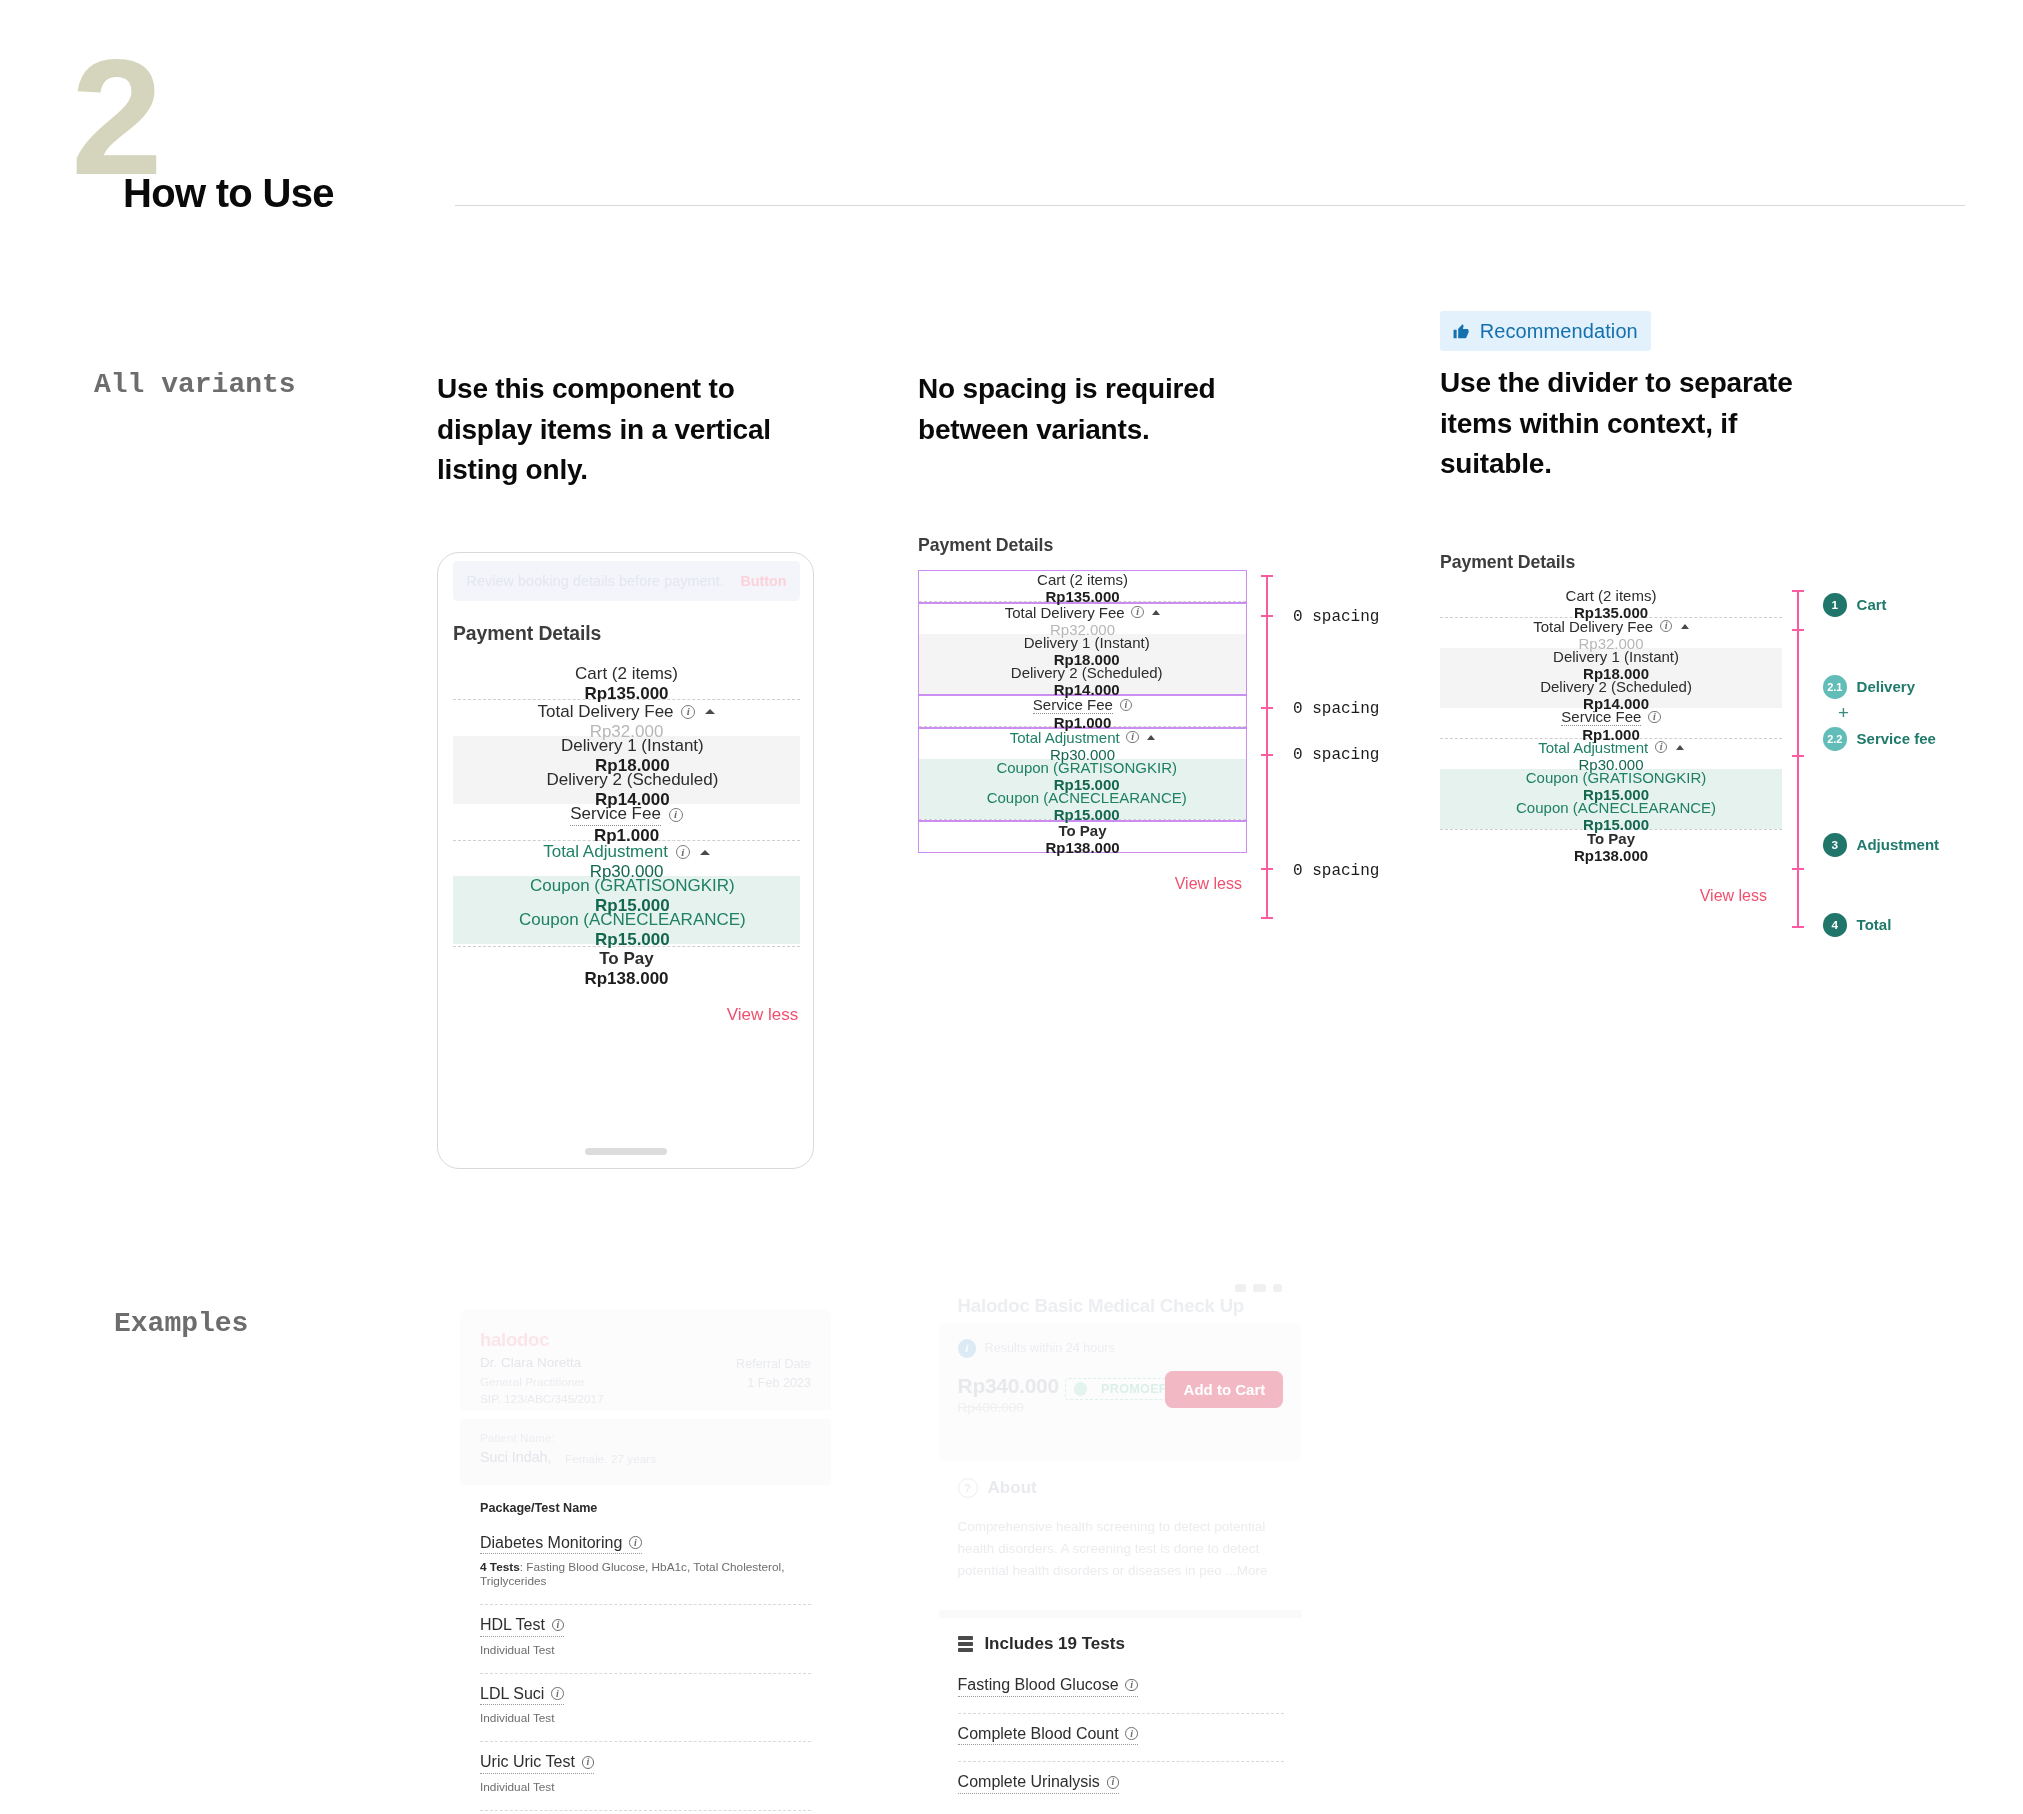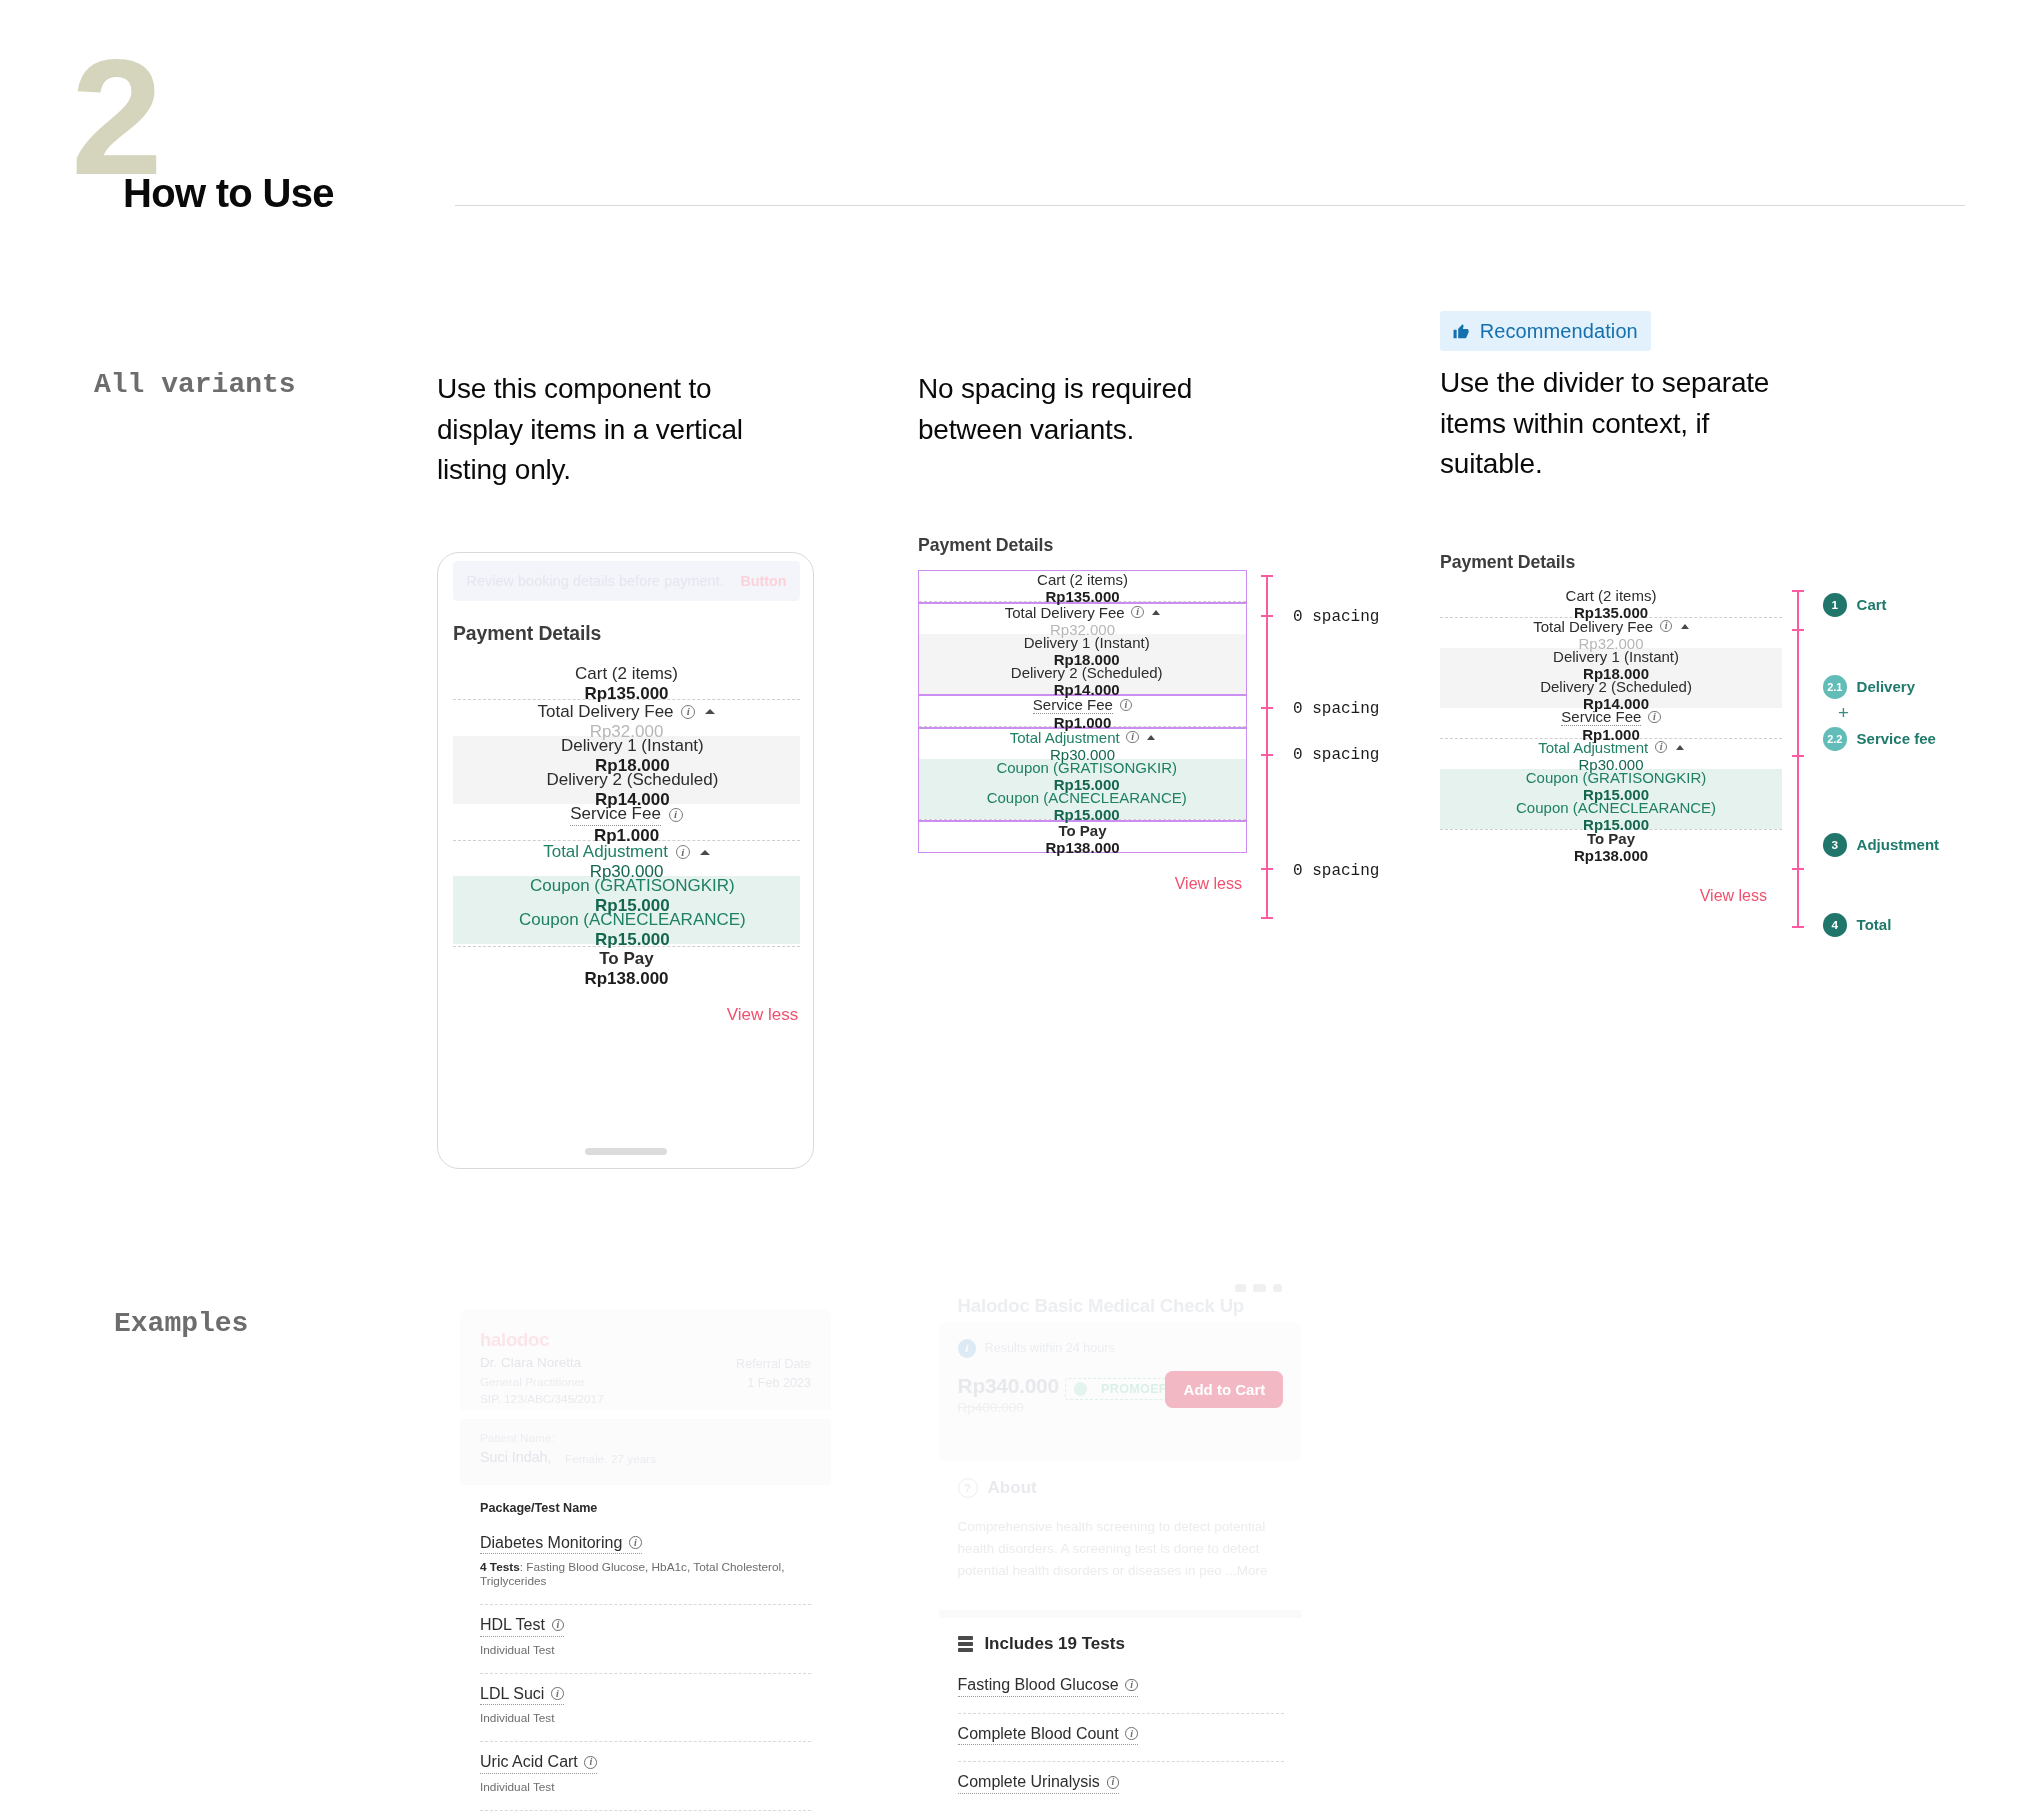--- a/index.html
+++ b/index.html
@@ -50,21 +50,21 @@
     color: #6d6d6d;
     letter-spacing: 0px;
   }
   #label-all-variants { left: 94px; top: 369px; }
   #label-examples { left: 114px; top: 1308px; }
 
   
   .col-heading {
     position: absolute;
     font-size: 28px;
-    font-weight: 400;
+    font-weight: 700;
     color: #0a0a0a;
     line-height: 1.45;
     letter-spacing: -0.2px;
   }
   #heading-col1 { left: 437px; top: 369px; width: 354px; }
   #heading-col2 { left: 918px; top: 369px; width: 354px; }
   #heading-col3 { left: 1440px; top: 363px; width: 363px; }
 
   
   #rec-chip {
@@ -643,21 +643,21 @@
       <span class="tname">
         <span>LDL Suci</span>
         <span class="info-ico">i</span>
       </span>
       <div class="tsub">Individual Test</div>
     </div>
     <div class="test-sep"></div>
 
     <div class="test-item">
       <span class="tname">
-        <span>Uric Acid Cart</span>
+        <span>Uric Uric Test</span>
         <span class="info-ico">i</span>
       </span>
       <div class="tsub">Individual Test</div>
     </div>
     <div class="test-sep"></div>
 
   </div>
 </div>
 
 <div class="example-card" id="ex2">

